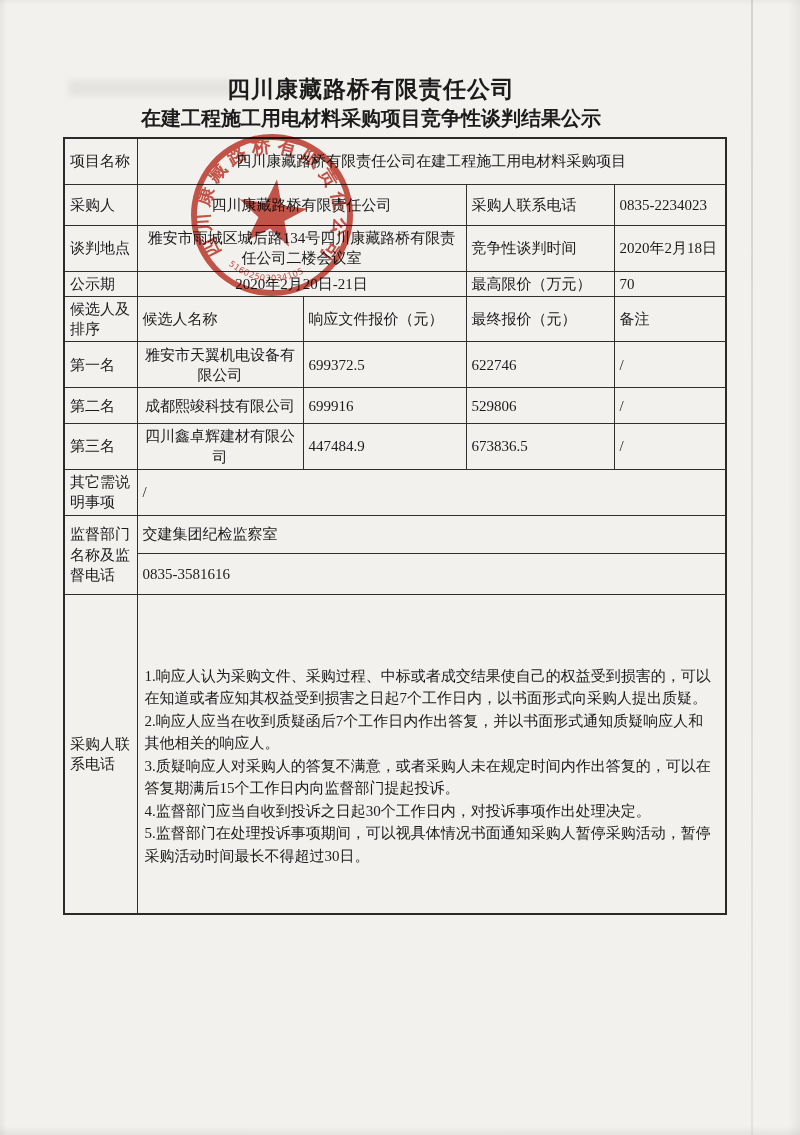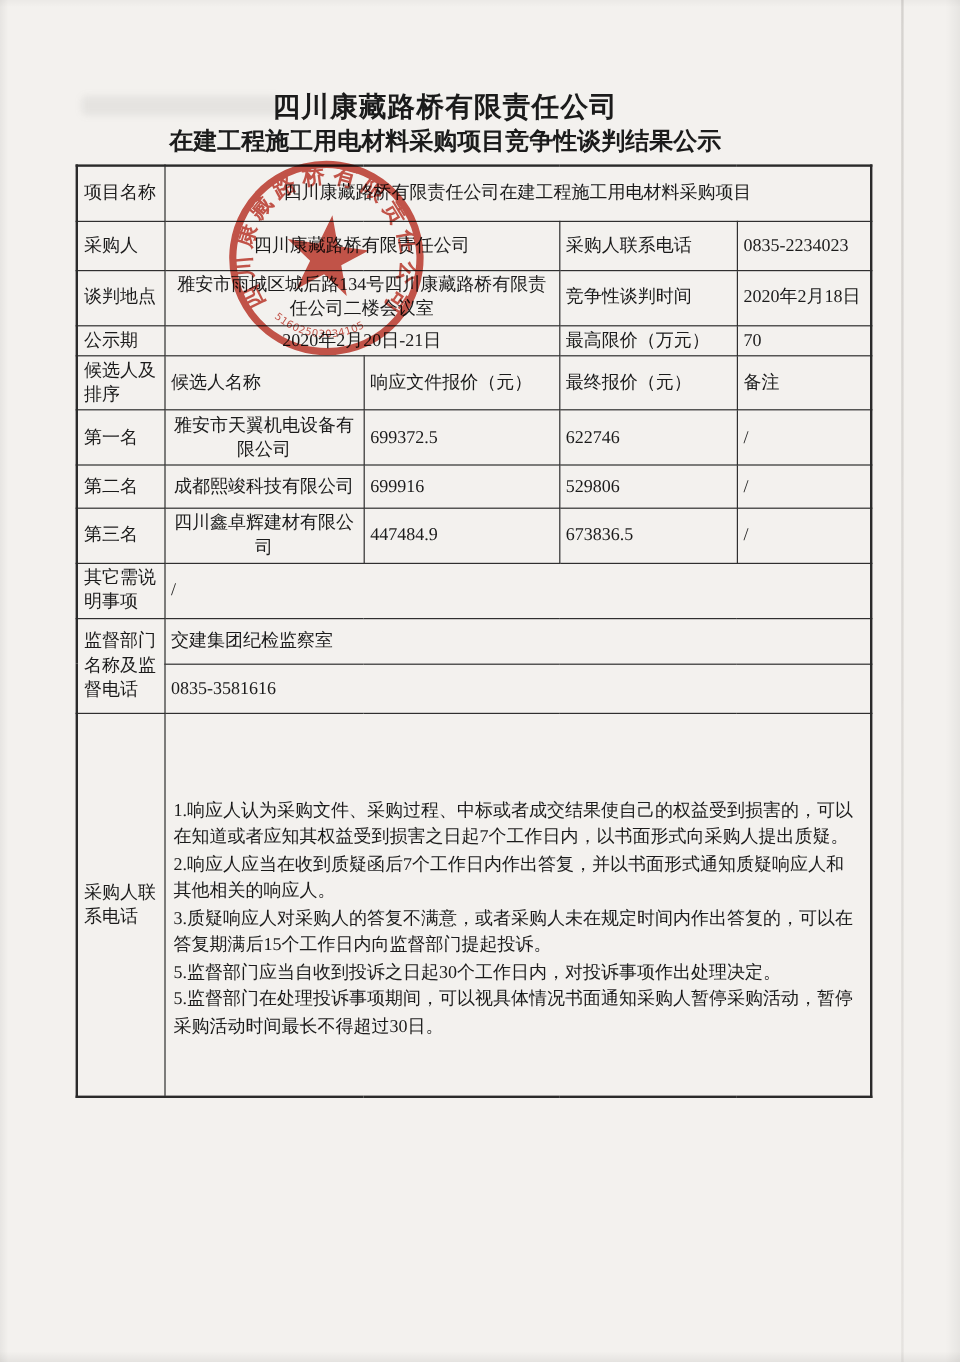--- a/index.html
+++ b/index.html
@@ -165,21 +165,21 @@
       <td class="c" colspan="4">0835-3581616</td>
     </tr>
 
     <tr class="r-objection">
       <td class="lbl">采购人联系电话</td>
       <td colspan="4">
         <div class="notice">
           <p>1.响应人认为采购文件、采购过程、中标或者成交结果使自己的权益受到损害的，可以在知道或者应知其权益受到损害之日起7个工作日内，以书面形式向采购人提出质疑。</p>
           <p>2.响应人应当在收到质疑函后7个工作日内作出答复，并以书面形式通知质疑响应人和其他相关的响应人。</p>
           <p>3.质疑响应人对采购人的答复不满意，或者采购人未在规定时间内作出答复的，可以在答复期满后15个工作日内向监督部门提起投诉。</p>
-          <p>5.监督部门应当自收到投诉之日起30个工作日内，对投诉事项作出处理决定。</p>
+          <p>4.监督部门应当自收到投诉之日起30个工作日内，对投诉事项作出处理决定。</p>
           <p>5.监督部门在处理投诉事项期间，可以视具体情况书面通知采购人暂停采购活动，暂停采购活动时间最长不得超过30日。</p>
         </div>
       </td>
     </tr>
   </tbody>
     </table>
 
   <svg class="stamp" viewBox="0 0 200 200">
     <defs>
       <path id="seal-text-arc" d="M 55.5 144.5 A 63 63 0 1 1 144.5 144.5" fill="none"></path>

